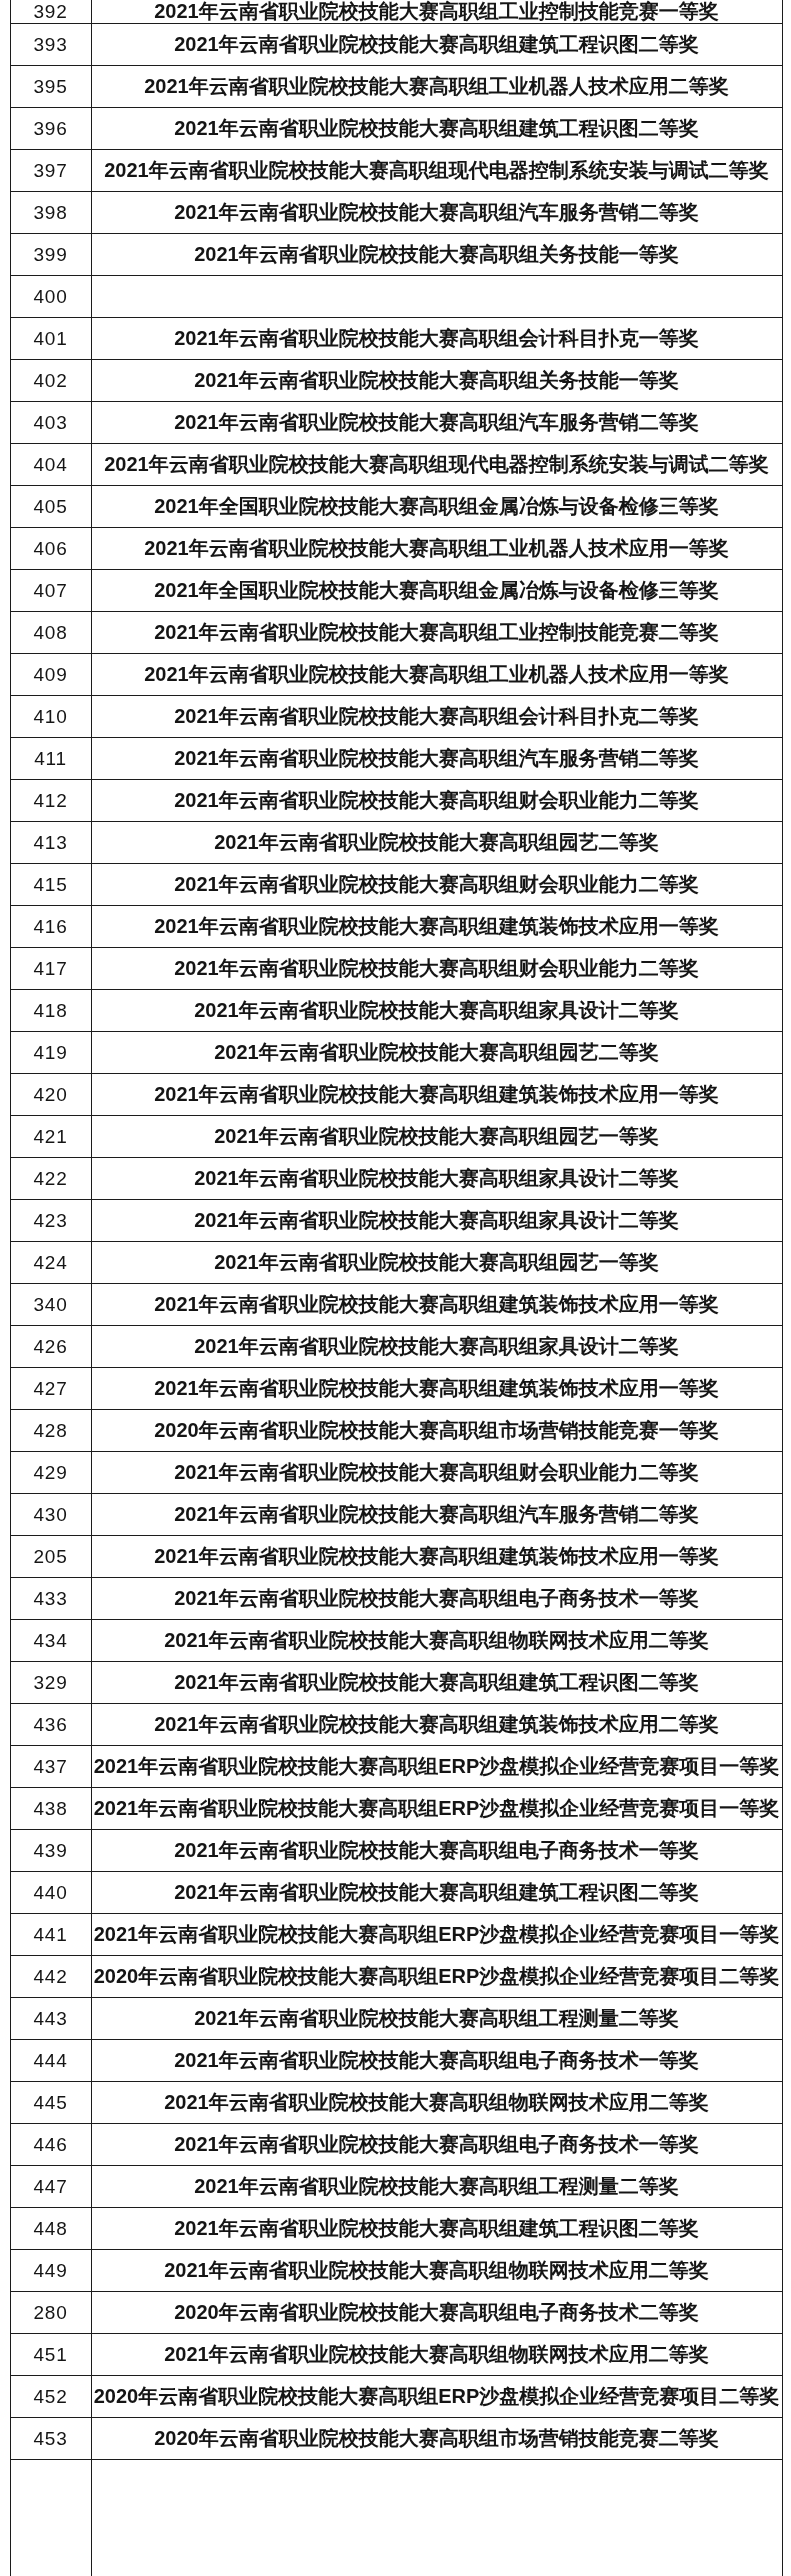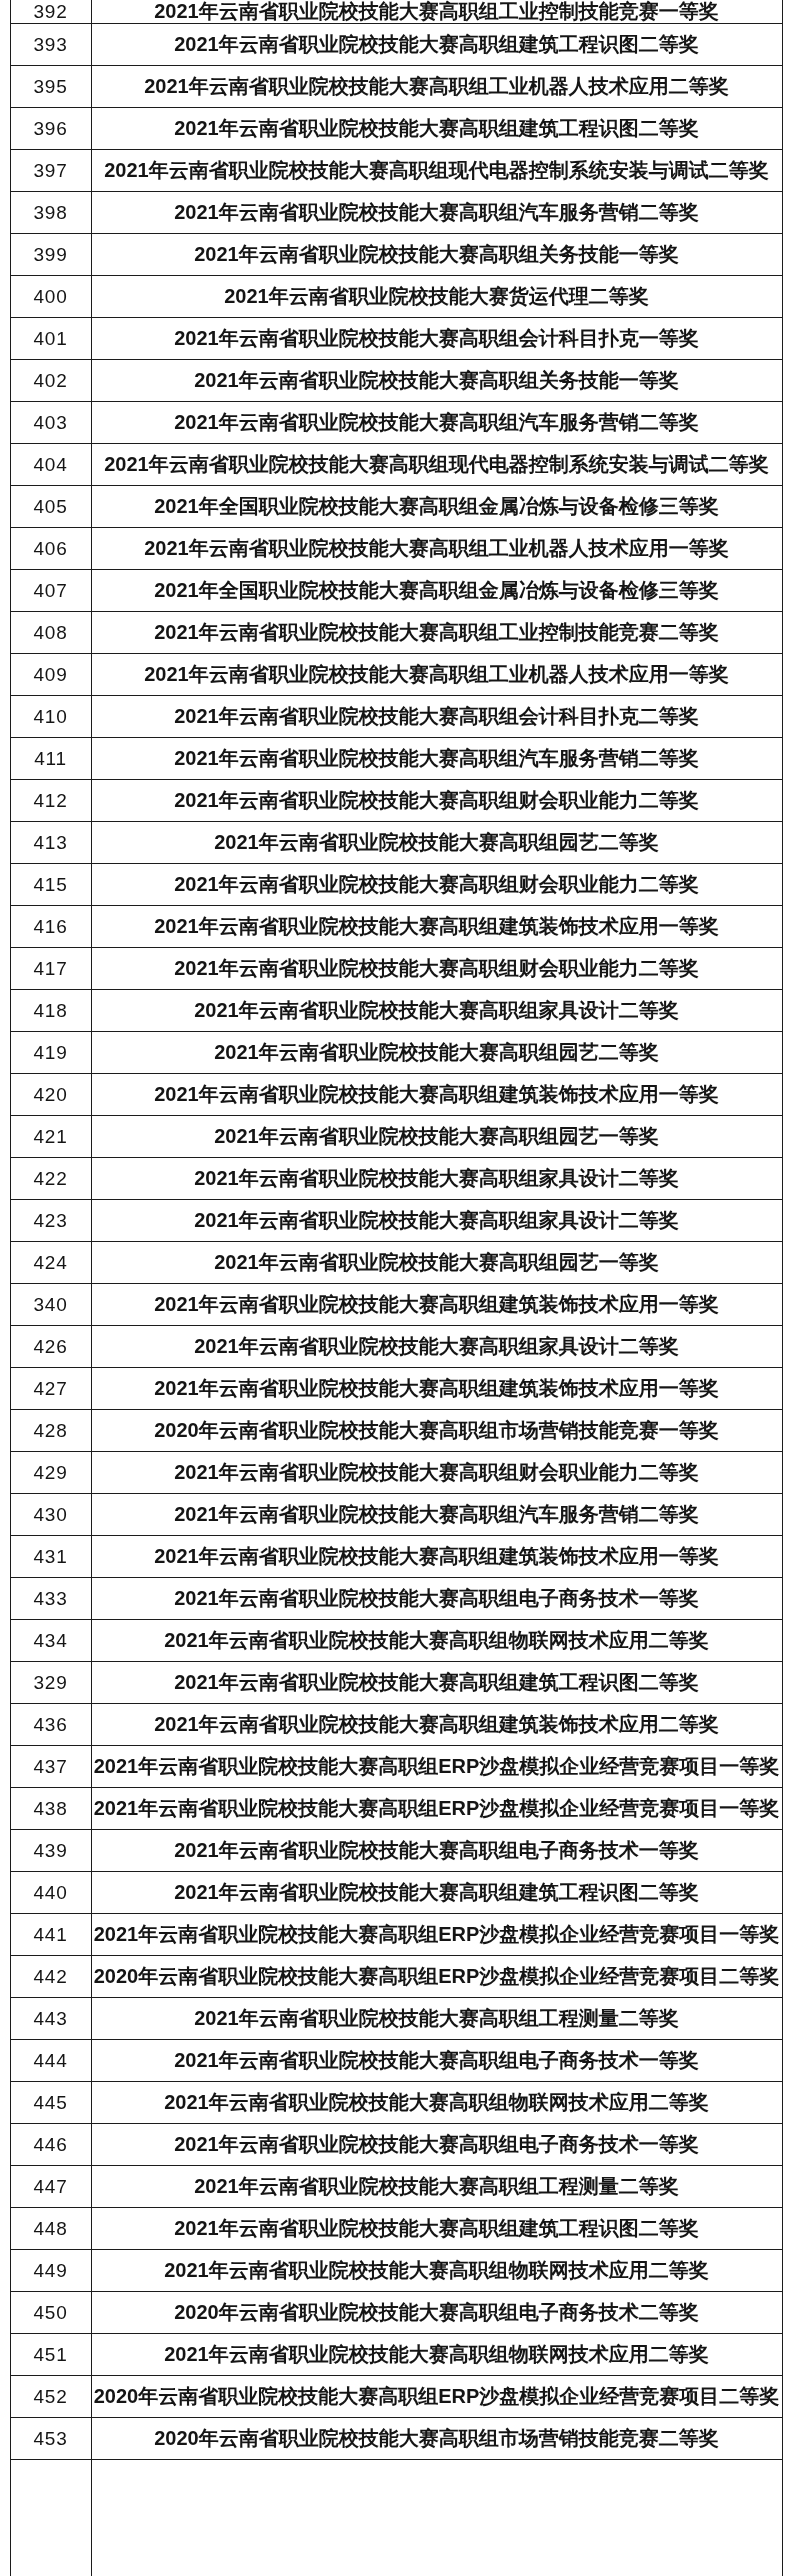--- a/index.html
+++ b/index.html
@@ -107,21 +107,20 @@
     <div class="cell award">2021年云南省职业院校技能大赛高职组汽车服务营销二等奖</div>
   </div>
 
   <div class="row">
     <div class="cell num">399</div>
     <div class="cell award">2021年云南省职业院校技能大赛高职组关务技能一等奖</div>
   </div>
 
   <div class="row">
     <div class="cell num">400</div>
-    <div class="cell award">2021年云南省职业院校技能大赛货运代理二等奖</div>
   </div>
 
   <div class="row">
     <div class="cell num">401</div>
     <div class="cell award">2021年云南省职业院校技能大赛高职组会计科目扑克一等奖</div>
   </div>
 
   <div class="row">
     <div class="cell num">402</div>
     <div class="cell award">2021年云南省职业院校技能大赛高职组关务技能一等奖</div>
@@ -257,21 +256,21 @@
     <div class="cell num">429</div>
     <div class="cell award">2021年云南省职业院校技能大赛高职组财会职业能力二等奖</div>
   </div>
 
   <div class="row">
     <div class="cell num">430</div>
     <div class="cell award">2021年云南省职业院校技能大赛高职组汽车服务营销二等奖</div>
   </div>
 
   <div class="row">
-    <div class="cell num">431</div>
+    <div class="cell num">205</div>
     <div class="cell award">2021年云南省职业院校技能大赛高职组建筑装饰技术应用一等奖</div>
   </div>
 
 
   <div class="row">
     <div class="cell num">433</div>
     <div class="cell award">2021年云南省职业院校技能大赛高职组电子商务技术一等奖</div>
   </div>
 
   <div class="row">
@@ -348,21 +347,21 @@
     <div class="cell num">448</div>
     <div class="cell award">2021年云南省职业院校技能大赛高职组建筑工程识图二等奖</div>
   </div>
 
   <div class="row">
     <div class="cell num">449</div>
     <div class="cell award">2021年云南省职业院校技能大赛高职组物联网技术应用二等奖</div>
   </div>
 
   <div class="row">
-    <div class="cell num">450</div>
+    <div class="cell num">280</div>
     <div class="cell award">2020年云南省职业院校技能大赛高职组电子商务技术二等奖</div>
   </div>
 
   <div class="row">
     <div class="cell num">451</div>
     <div class="cell award">2021年云南省职业院校技能大赛高职组物联网技术应用二等奖</div>
   </div>
 
   <div class="row">
     <div class="cell num">452</div>

